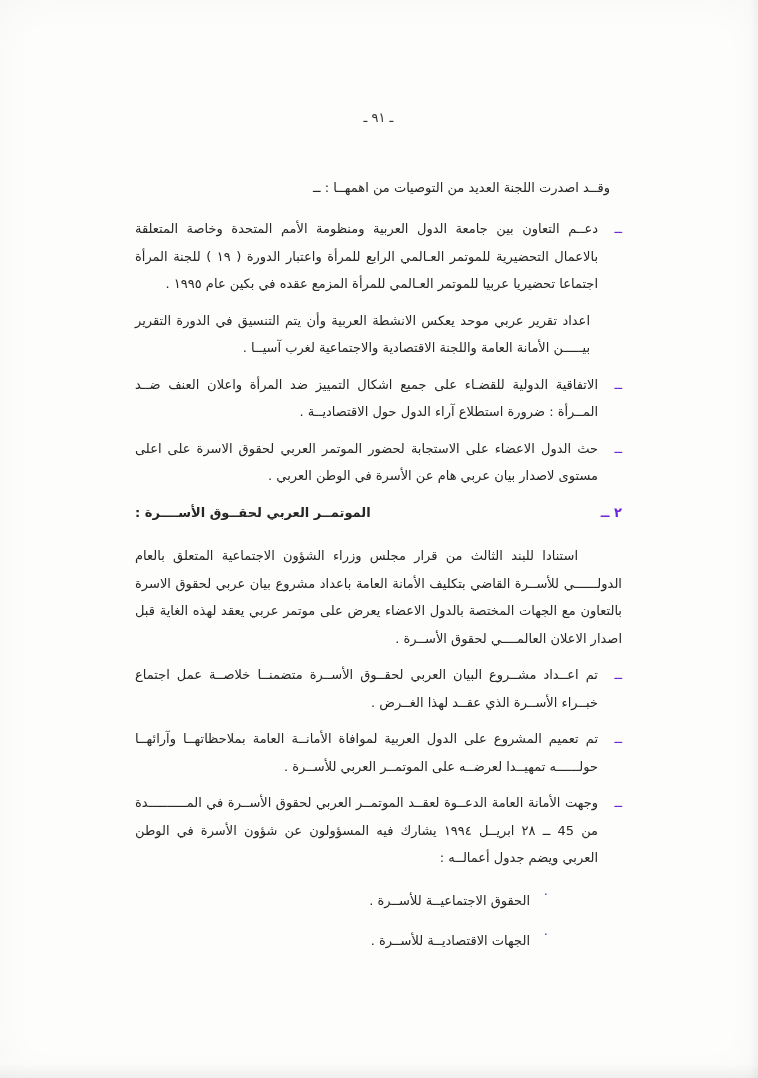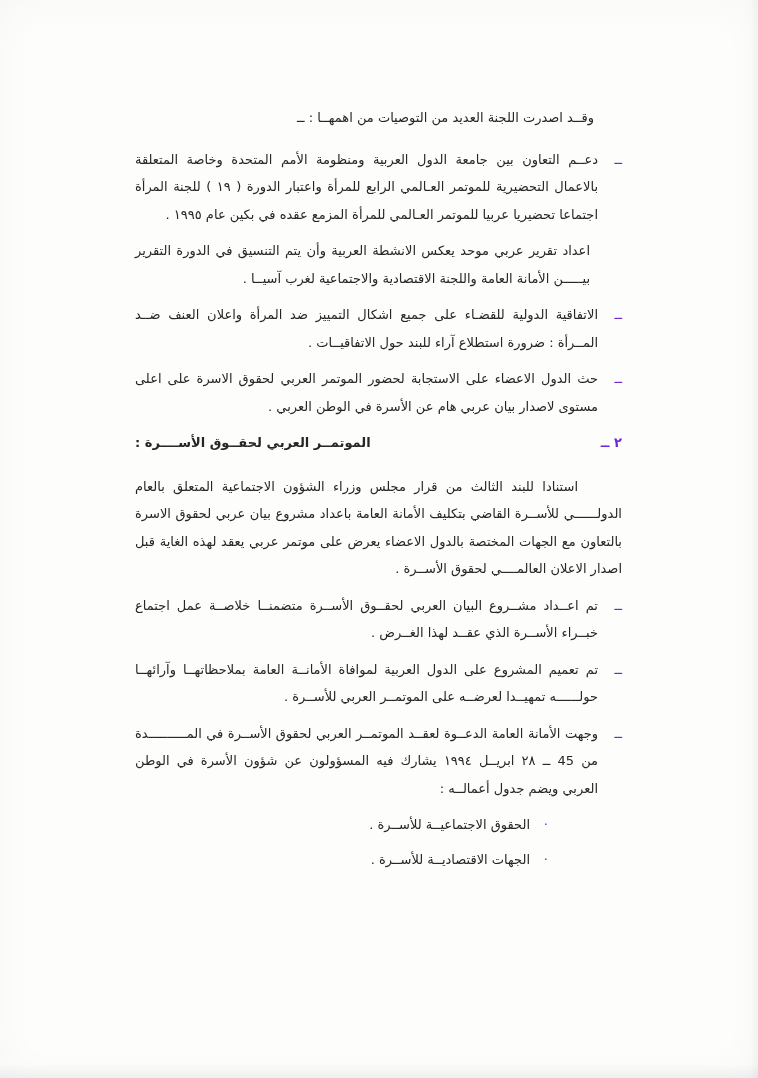--- a/index.html
+++ b/index.html
@@ -35,21 +35,21 @@
     color: #333;
   }
   .para {
     margin: 0 0 9px 0;
     text-align: justify;
   }
   .para .last, .para.single {
     text-align: right;
   }
   .intro {
-    margin-right: 28px;
+    margin-right: 12px;
     margin-bottom: 14px;
     text-align: right;
   }
   .item {
     display: flex;
     align-items: flex-start;
   }
   .item .marker {
     flex: 0 0 24px;
     white-space: nowrap;
@@ -78,20 +78,21 @@
   }
   .dot-item {
     margin-right: 74px;
     margin-bottom: 7px;
   }
   .dot-item .marker {
     flex: 0 0 18px;
   }
   .dot-item .text {
     text-align: right;
+    margin-top: 6px;
   }
   
   .scan-edge-bottom {
     position: absolute;
     bottom: 0;
     left: 0;
     width: 100%;
     height: 14px;
     background: linear-gradient(to top, rgba(0,0,0,0.045), rgba(0,0,0,0));
     pointer-events: none;
@@ -106,33 +107,34 @@
     pointer-events: none;
   }
 </style>
 </head>
 <body>
 
 <div class="page">
 
   <div class="content">
 
+    <div class="page-number">ـ ٩١ ـ</div>
 
     <p class="para intro single">وقــد اصدرت اللجنة العديد من التوصيات من اهمهــا : ــ</p>
 
     <div class="para item">
       <span class="marker">ــ</span>
       <span class="text">دعــم التعاون بين جامعة الدول العربية ومنظومة الأمم المتحدة وخاصة المتعلقة بالاعمال التحضيرية للموتمر العـالمي الرابع للمرأة واعتبار الدورة ( ١٩ ) للجنة المرأة اجتماعا تحضيريا عربيا للموتمر العـالمي للمرأة المزمع عقده في بكين عام ١٩٩٥ .</span>
     </div>
 
     <p class="para sub">اعداد تقرير عربي موحد يعكس الانشطة العربية وأن يتم التنسيق في الدورة التقرير بيـــــن الأمانة العامة واللجنة الاقتصادية والاجتماعية لغرب آسيــا .</p>
 
     <div class="para item">
       <span class="marker">ــ</span>
-      <span class="text">الاتفاقية الدولية للقضـاء على جميع اشكال التمييز ضد المرأة واعلان العنف ضــد المــرأة : ضرورة استطلاع آراء للبند حول الاتفاقيــات .</span>
+      <span class="text">الاتفاقية الدولية للقضـاء على جميع اشكال التمييز ضد المرأة واعلان العنف ضــد المــرأة : ضرورة استطلاع آراء الدول حول الاقتصاديــة .</span>
     </div>
 
 
     <div class="para item">
       <span class="marker">ــ</span>
       <span class="text">حث الدول الاعضاء على الاستجابة لحضور الموتمر العربي لحقوق الاسرة على اعلى مستوى لاصدار بيان عربي هام عن الأسرة في الوطن العربي .</span>
     </div>
 
     <div class="para item heading">
       <span class="marker">٢ ــ</span>

